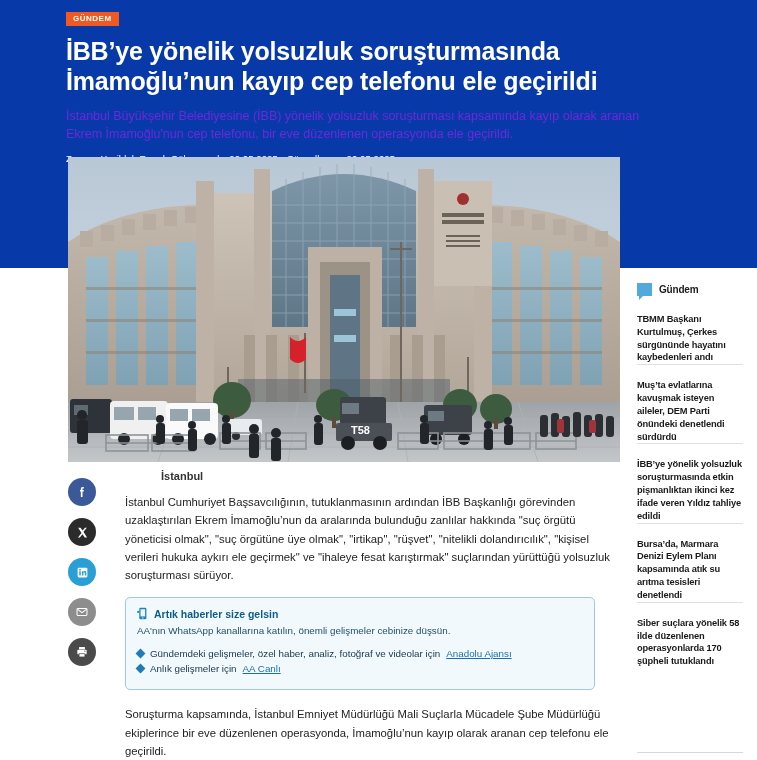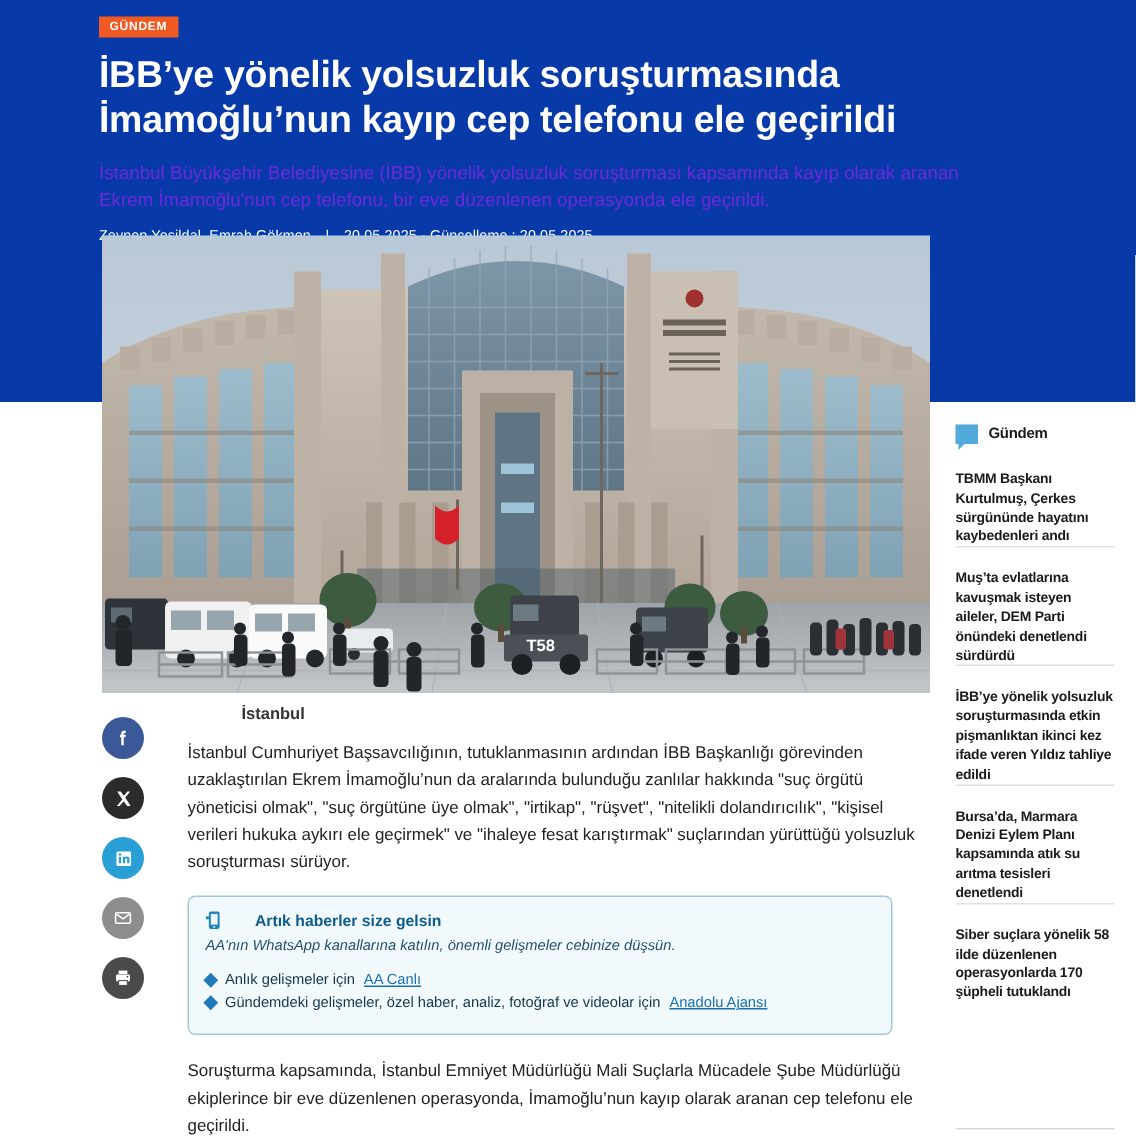--- a/index.html
+++ b/index.html
@@ -100,26 +100,26 @@
   
   .promo {
     border:1px solid #9fc7e6;
     border-radius:5px;
     background:#f2f9fd;
     padding:9px 11px 11px 11px;
     margin:6px 0 15px 0;
     width:470px;
   }
   .promo-head {
-    display:flex; align-items:center; gap:22px;
+    display:flex; align-items:center; gap:6px;
     font-size:10.5px; font-weight:bold; color:#0d5c8a;
     margin-bottom:5px;
   }
   .promo-sub {
-    font-size:9.8px; color:#24516b; margin-bottom:12px;font-style:italic;
+    font-size:9.8px; color:#24516b; margin-bottom:12px;
   }
   .promo-li {
     font-size:9.8px; color:#14364a; margin-bottom:4px;
     display:flex; align-items:center; gap:6px;
   }
   .diamond {
     width:7px; height:7px; background:#2079b8;
     transform:rotate(45deg); flex:none;
   }
   .promo-li a { color:#1a6fb0; text-decoration:underline; }
@@ -463,27 +463,27 @@
           <rect x="3" y="1" width="11" height="18" rx="2" fill="#1f84bd"></rect>
           <rect x="5" y="3.5" width="7" height="11" fill="#eaf6fc"></rect>
           <rect x="0" y="6" width="3" height="3" fill="#1f84bd"></rect>
           <circle cx="8.5" cy="16.8" r="1" fill="#eaf6fc"></circle>
         </svg>
         <span>Artık haberler size gelsin</span>
       </div>
       <div class="promo-sub">AA'nın WhatsApp kanallarına katılın, önemli gelişmeler cebinize düşsün.</div>
       <div class="promo-li">
         <span class="diamond"></span>
-        <span>Anlık gelişmeler için </span>
-          <a href="#">AA Canlı</a>
+        <span>Gündemdeki gelişmeler, özel haber, analiz, fotoğraf ve videolar için </span>
+          <a href="#">Anadolu Ajansı</a>
       </div>
       <div class="promo-li">
         <span class="diamond"></span>
-        <span>Gündemdeki gelişmeler, özel haber, analiz, fotoğraf ve videolar için </span>
-          <a href="#">Anadolu Ajansı</a>
+        <span>Anlık gelişmeler için </span>
+          <a href="#">AA Canlı</a>
       </div>
     </div>
 
     <p class="para">Soruşturma kapsamında, İstanbul Emniyet Müdürlüğü Mali Suçlarla Mücadele Şube Müdürlüğü ekiplerince bir eve düzenlenen operasyonda, İmamoğlu’nun kayıp olarak aranan cep telefonu ele geçirildi.</p>
 
   </div>
 </div>
 
 <aside class="sidebar">
   <div class="sb-head">

